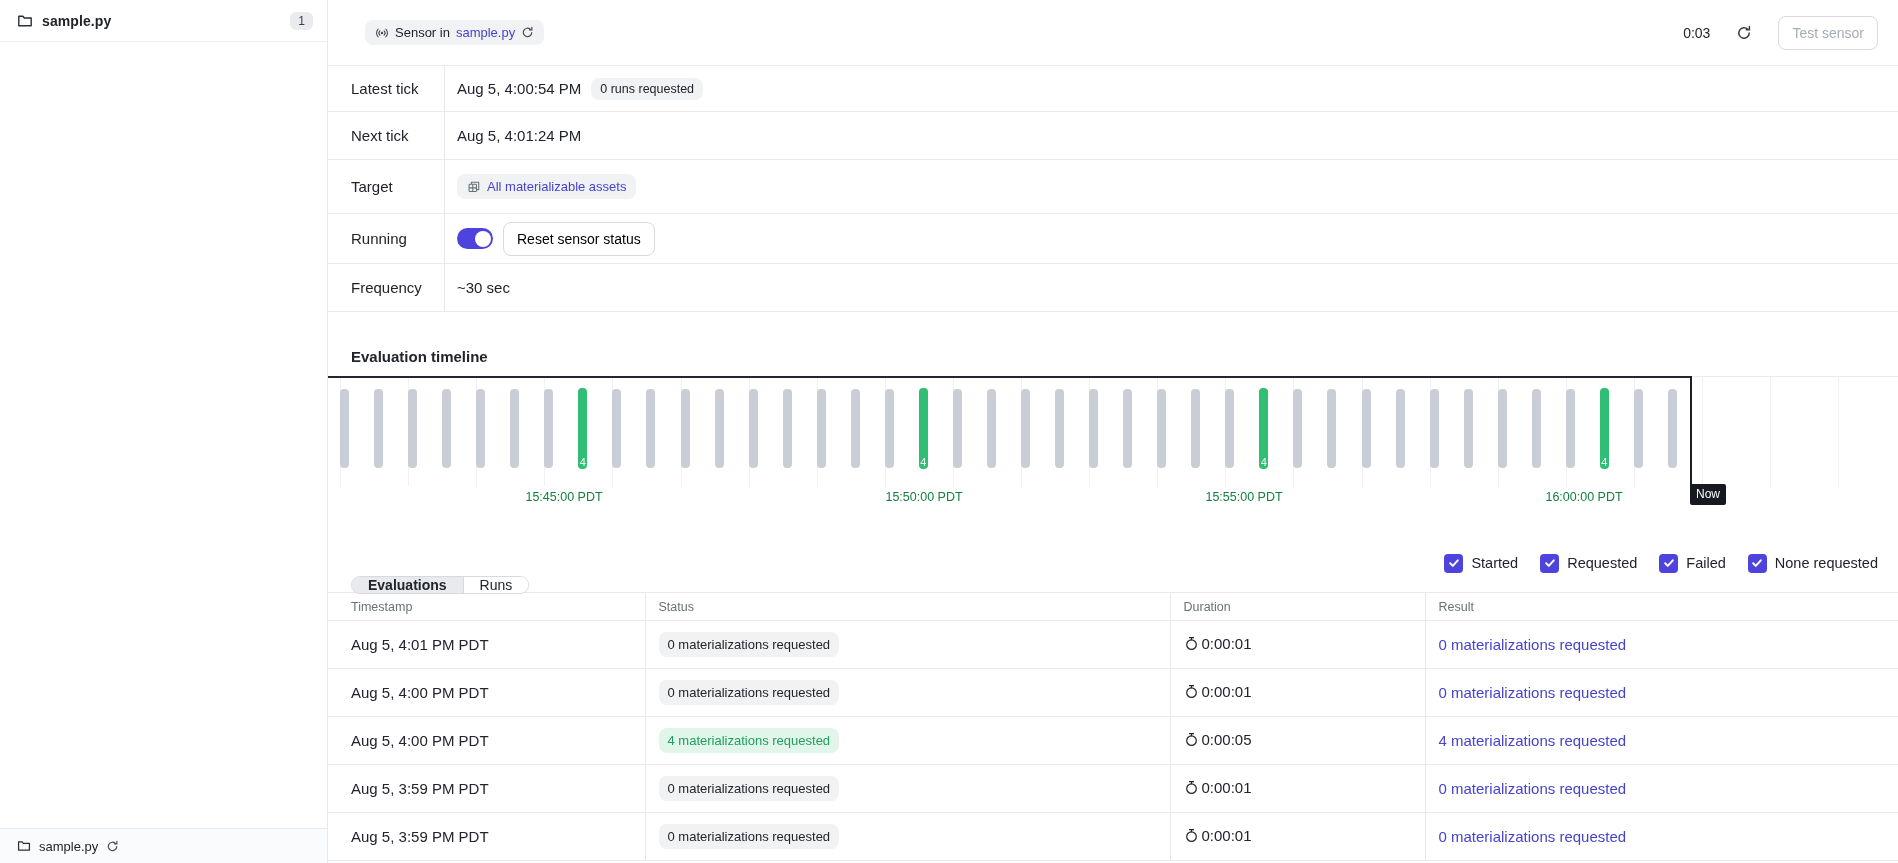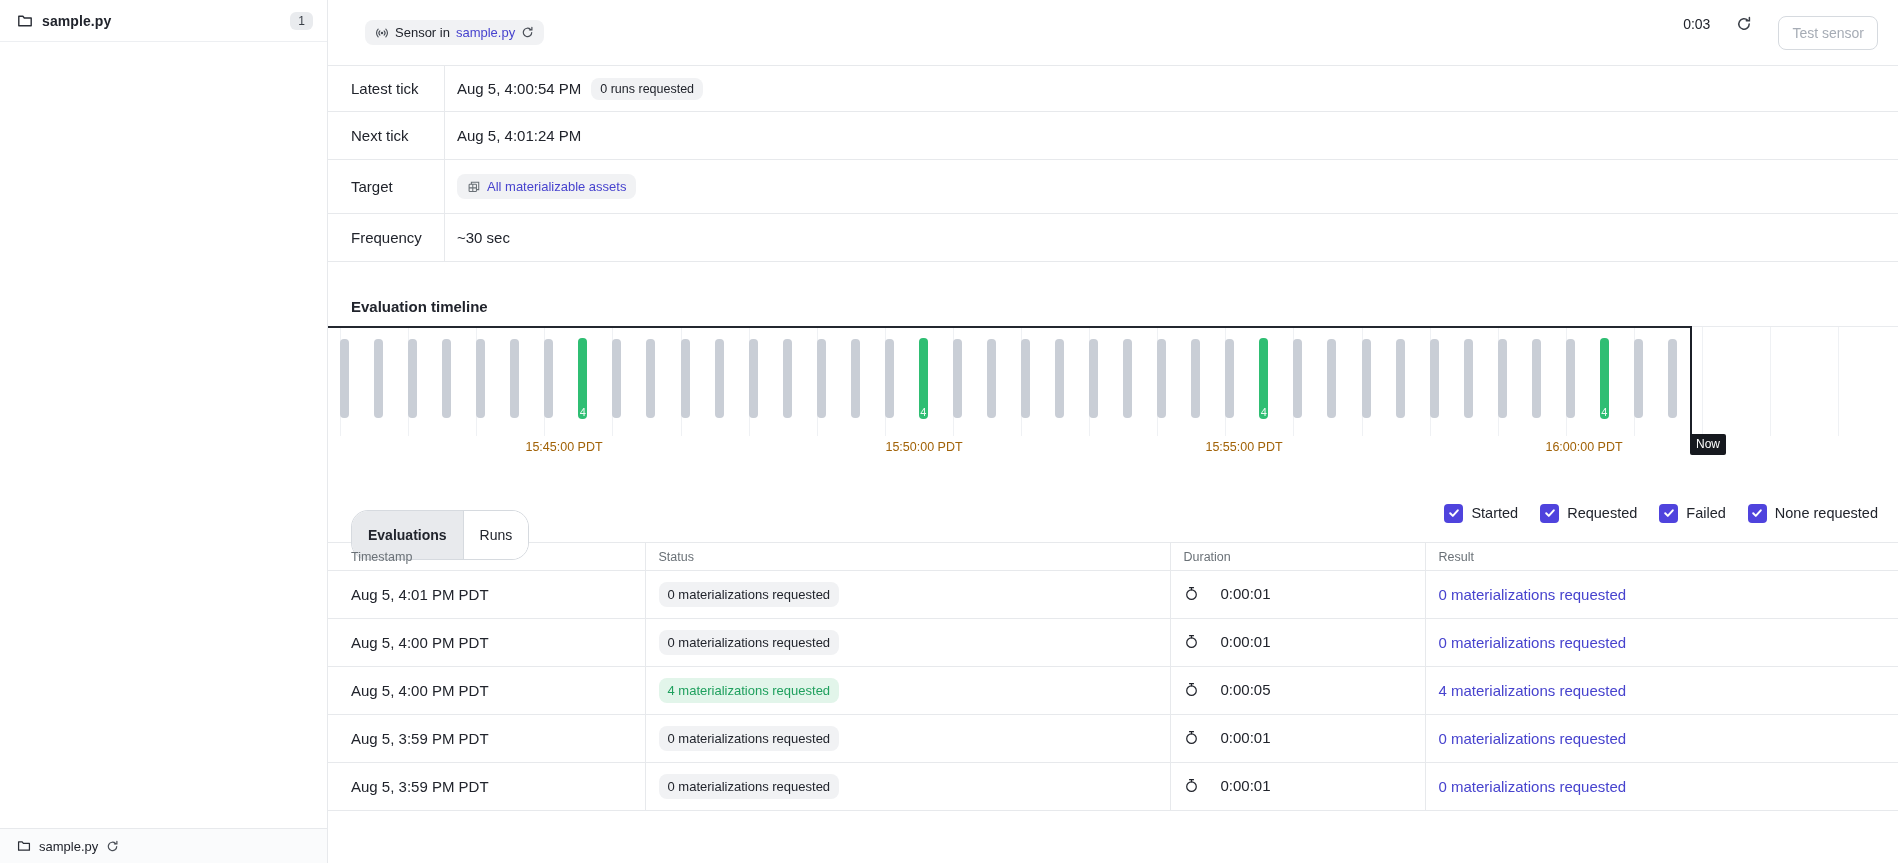--- a/index.html
+++ b/index.html
@@ -18,21 +18,21 @@
   .icon { display:inline-flex; color:#4A4F57; flex:0 0 auto; }
   .icon svg { display:block; }
 
   
   .main { flex:1 1 auto; position:relative; }
   .hdr { height:65px; display:flex; align-items:center; padding:0 20px 0 23px; }
   .hdr-title { font-size:19px; font-weight:700; letter-spacing:-.2px; }
   .hdr-pill { margin-left:14px; display:inline-flex; align-items:center; gap:6px; background:#F1F2F4;
     border-radius:8px; padding:5px 10px; font-size:13px; color:#21242C; }
   .hdr-pill a { color:#4743CE; text-decoration:none; }
-  .hdr-right { margin-left:auto; display:flex; align-items:flex-start; gap:26px; }
+  .hdr-right { margin-left:auto; display:flex; align-items:center; gap:26px; }
   .countdown { font-size:14px; color:#21242C; }
   .btn { background:#fff; border:1px solid #D6DADF; border-radius:8px; font-size:14px; padding:8px 13px;
     font-family:inherit; cursor:pointer; }
   .btn.muted { color:#A6ACB5; }
 
   
   .info { border-top:1px solid #E7E9EC; }
   .info-row { display:flex; align-items:stretch; border-bottom:1px solid #E7E9EC; }
   .info-label { width:117px; flex:0 0 117px; border-right:1px solid #E7E9EC; padding-left:23px;
     display:flex; align-items:center; font-size:15px; color:#21242C; }
@@ -47,44 +47,44 @@
   .tl-heading { margin:36px 0 0 23px; font-size:15px; font-weight:700; }
   .chart { position:relative; margin-top:11px; height:140px; width:1570px; }
   .gridline { position:absolute; top:0; width:1px; height:110px; background:#EFF1F4; }
   .axis-top-done { position:absolute; top:0; left:0; height:2px; background:#23272F; }
   .axis-top-rest { position:absolute; top:0; height:1px; background:#E9EBEE; }
   .bar { position:absolute; top:13px; width:9px; height:79px; border-radius:4px; background:#C9CED6; cursor:pointer; }
   .bar.green { top:12px; height:81px; background:#2FBE73; display:flex; align-items:flex-end; justify-content:center;
     color:rgba(255,255,255,.92); font-size:11px; padding-bottom:1px; }
   .now-line { position:absolute; top:0; width:2px; height:110px; background:#1B1F27; }
   .now-tip { position:absolute; top:108px; background:#16191F; color:#fff; font-size:12px; padding:3px 6px 4px; border-radius:2px; }
-  .axis-label { position:absolute; top:114px; transform:translateX(-50%); font-size:12.5px; color:#a16207; white-space:nowrap; }
+  .axis-label { position:absolute; top:114px; transform:translateX(-50%); font-size:12.5px; color:#15803d; white-space:nowrap; }
 
   
   .controls { margin-top:30px; display:flex; align-items:center; padding:0 20px 0 23px; height:34px; }
-  .segmented { display:inline-flex; border:1px solid #D6DADF; border-radius:17px; overflow:hidden; height:50px;margin-top:44px; }
+  .segmented { display:inline-flex; border:1px solid #D6DADF; border-radius:17px; overflow:hidden; height:18px;margin-top:44px; }
   .seg { display:flex; align-items:center; padding:0 16px; font-size:14px; background:#fff; cursor:pointer; }
   .seg.sel { background:#E8EAED; font-weight:600; }
   .seg + .seg { border-left:1px solid #D6DADF; }
   .filters { margin-left:auto; display:flex; align-items:center; gap:22px; }
   .filter { display:flex; align-items:center; gap:8px; font-size:14.5px; cursor:pointer; }
   .cbx { width:19px; height:19px; border-radius:4px; background:#4F43DD; display:flex; align-items:center; justify-content:center; }
 
   
   table.evals { width:100%; border-collapse:collapse; table-layout:fixed; margin-top:12px; }
   table.evals col.c1 { width:317px; } table.evals col.c2 { width:525px; }
   table.evals col.c3 { width:255px; } table.evals col.c4 { width:473px; }
   table.evals th { height:28px; font-weight:400; font-size:12.5px; color:#6A7177; text-align:left;
     border-top:1px solid #E7E9EC; border-bottom:1px solid #E7E9EC; padding-left:13px; }
   table.evals th:first-child, table.evals td:first-child { padding-left:23px; }
   table.evals th + th, table.evals td + td { border-left:1px solid #E7E9EC; }
   table.evals td { height:48px; font-size:15px; border-bottom:1px solid #E7E9EC; padding-left:13px;margin-top:12px; }
   .status-pill { display:inline-block; background:#F1F2F4; color:#21242C; font-size:13px; padding:5px 9px; border-radius:8px; }
   .status-pill.success { background:#E2F5EA; color:#1FA05E; }
-  .dur { display:inline-flex; align-items:center; gap:22px; }
+  .dur { display:inline-flex; align-items:center; gap:3px; }
   .result-link { color:#4743CE; text-decoration:none; cursor:pointer; }
 </style>
 </head>
 <body>
 
 <div class="app">
 
   <aside class="sidebar">
     <div class="sb-top">
       <span class="icon">
@@ -163,20 +163,29 @@
           <span class="pill link-text">
             <span class="icon">
               <svg width="14" height="14" viewBox="0 0 16 16" fill="none" stroke="#6A7177" stroke-width="1.2">
                 <path d="M5 4.8V2.6h8.4V11h-2.2"></path>
                 <rect x="2.4" y="4.8" width="8.4" height="8.4" rx="0.8"></rect>
                 <path d="M2.4 9h8.4 M6.6 4.8v8.4"></path>
               </svg>
             </span>
             <span>All materializable assets</span>
           </span>
+        </div>
+      </div>
+      <div class="info-row" style="height:50px">
+        <div class="info-label">Running</div>
+        <div class="info-value">
+          <span class="toggle">
+              <span class="knob"></span>
+            </span>
+          <button class="btn">Reset sensor status</button>
         </div>
       </div>
       <div class="info-row" style="height:48px">
         <div class="info-label">Frequency</div>
         <div class="info-value">
             <span>~30 sec</span>
           </div>
       </div>
     </section>
 

